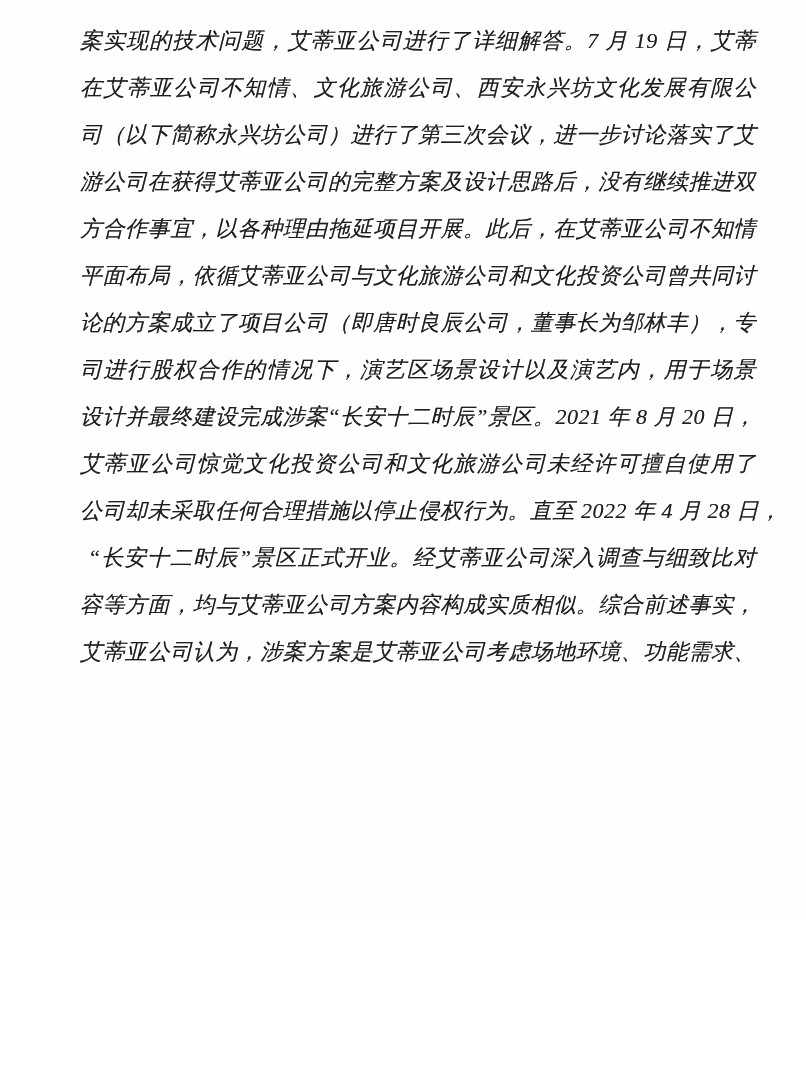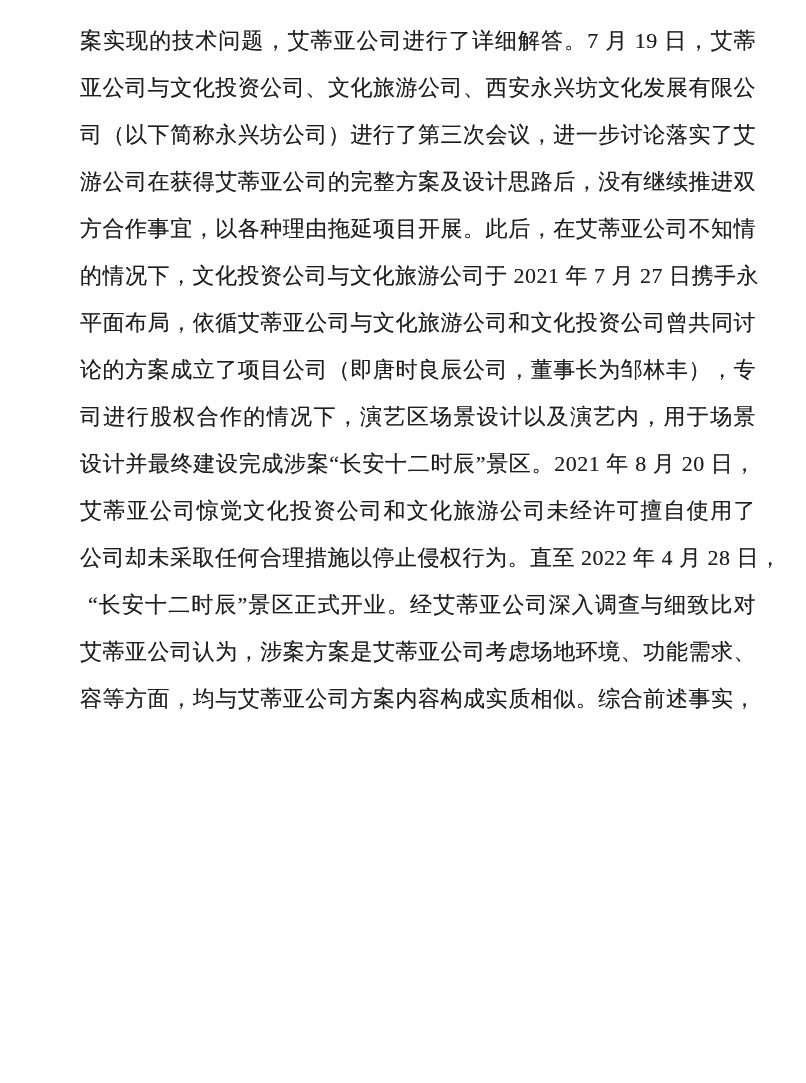--- a/index.html
+++ b/index.html
@@ -7,20 +7,21 @@
     padding: 0;
     background: #ffffff;
   }
   .page {
     position: relative;
     width: 806px;
     height: 917px;
     background: #fefefe;
     overflow: hidden;
     font-family: "Liberation Serif", "DejaVu Serif", serif;
+    font-style: italic;
   }
   .doc-body {
     position: absolute;
     left: 80px;
     top: 17px;
     width: 676px;
     color: #1e1e1e;
   }
   .text-line {
     height: 47px;
@@ -46,30 +47,29 @@
     letter-spacing: 6px;
     font-family: "Liberation Serif", "DejaVu Serif", serif;
   }
 </style>
 </head>
 <body>
 
 <div class="page">
   <div class="doc-body">
     <div class="text-line">案实现的技术问题，艾蒂亚公司进行了详细解答。7 月 19 日，艾蒂</div>
-    <div class="text-line">亚公司与文化投资公司、文化旅游公司、西安永兴坊文化发展有限公</div>
+    <div class="text-line">在艾蒂亚公司不知情、文化旅游公司、西安永兴坊文化发展有限公</div>
     <div class="text-line">司（以下简称永兴坊公司）进行了第三次会议，进一步讨论落实了艾</div>
     <div class="text-line">游公司在获得艾蒂亚公司的完整方案及设计思路后，没有继续推进双</div>
     <div class="text-line">方合作事宜，以各种理由拖延项目开展。此后，在艾蒂亚公司不知情</div>
-    <div class="text-line">的情况下，文化投资公司与文化旅游公司于 2021 年 7 月 27 日携手永</div>
     <div class="text-line">平面布局，依循艾蒂亚公司与文化旅游公司和文化投资公司曾共同讨</div>
     <div class="text-line">论的方案成立了项目公司（即唐时良辰公司，董事长为邹林丰），专</div>
     <div class="text-line">司进行股权合作的情况下，演艺区场景设计以及演艺内，用于场景</div>
     <div class="text-line">设计并最终建设完成涉案“长安十二时辰”景区。2021 年 8 月 20 日，</div>
     <div class="text-line">艾蒂亚公司惊觉文化投资公司和文化旅游公司未经许可擅自使用了</div>
     <div class="text-line">公司却未采取任何合理措施以停止侵权行为。直至 2022 年 4 月 28 日，</div>
     <div class="text-line q-indent">“长安十二时辰”景区正式开业。经艾蒂亚公司深入调查与细致比对</div>
+    <div class="text-line">容等方面，均与艾蒂亚公司方案内容构成实质相似。综合前述事实，</div>
     <div class="text-line">艾蒂亚公司认为，涉案方案是艾蒂亚公司考虑场地环境、功能需求、</div>
-    <div class="text-line">容等方面，均与艾蒂亚公司方案内容构成实质相似。综合前述事实，</div>
   </div>
 
   <div class="page-number">– 6 –</div>
 </div>
 
 </body></html>

